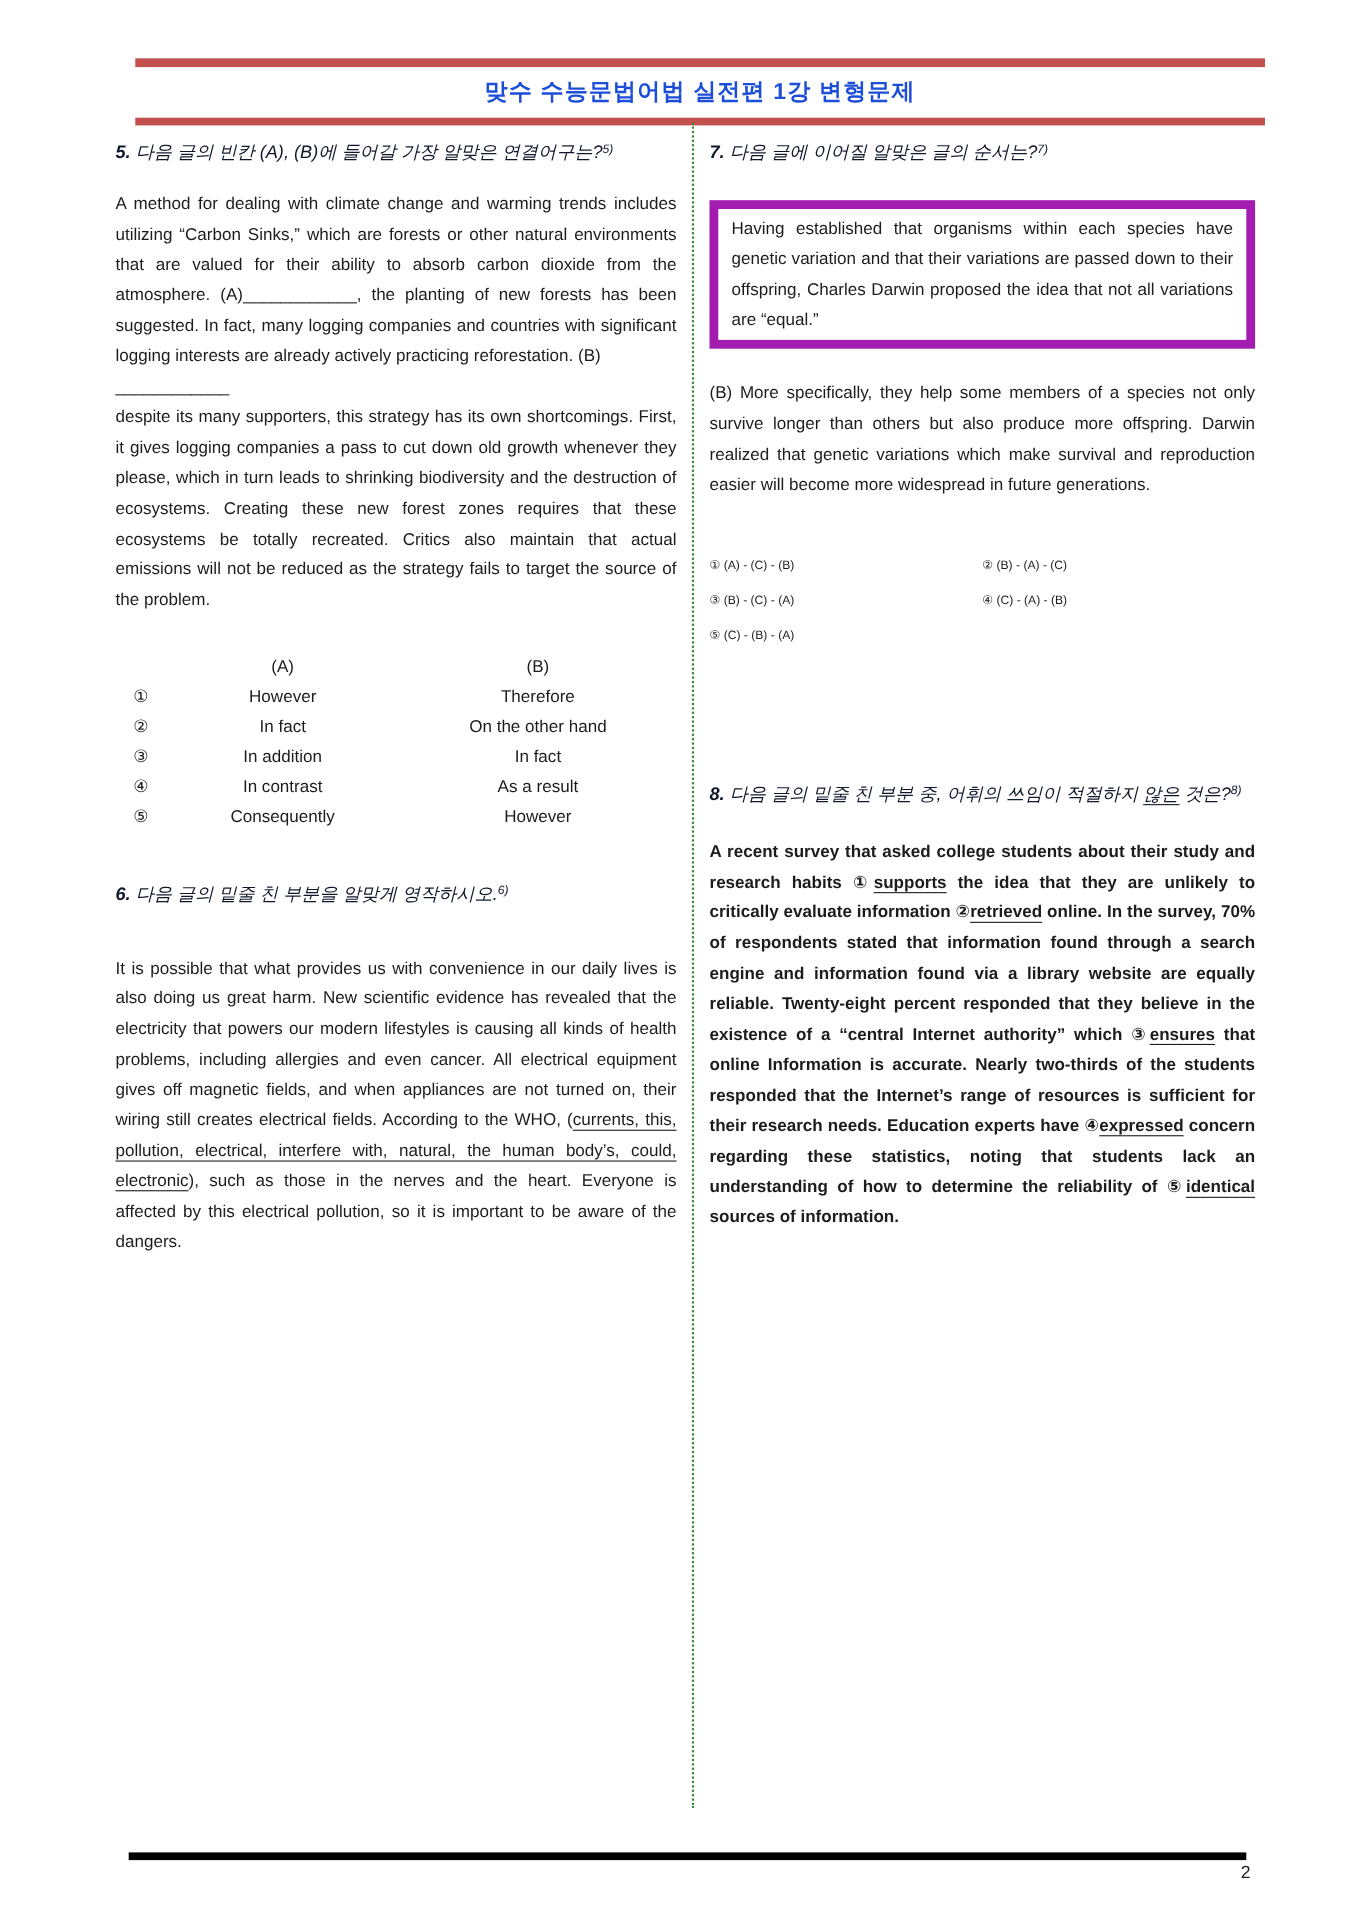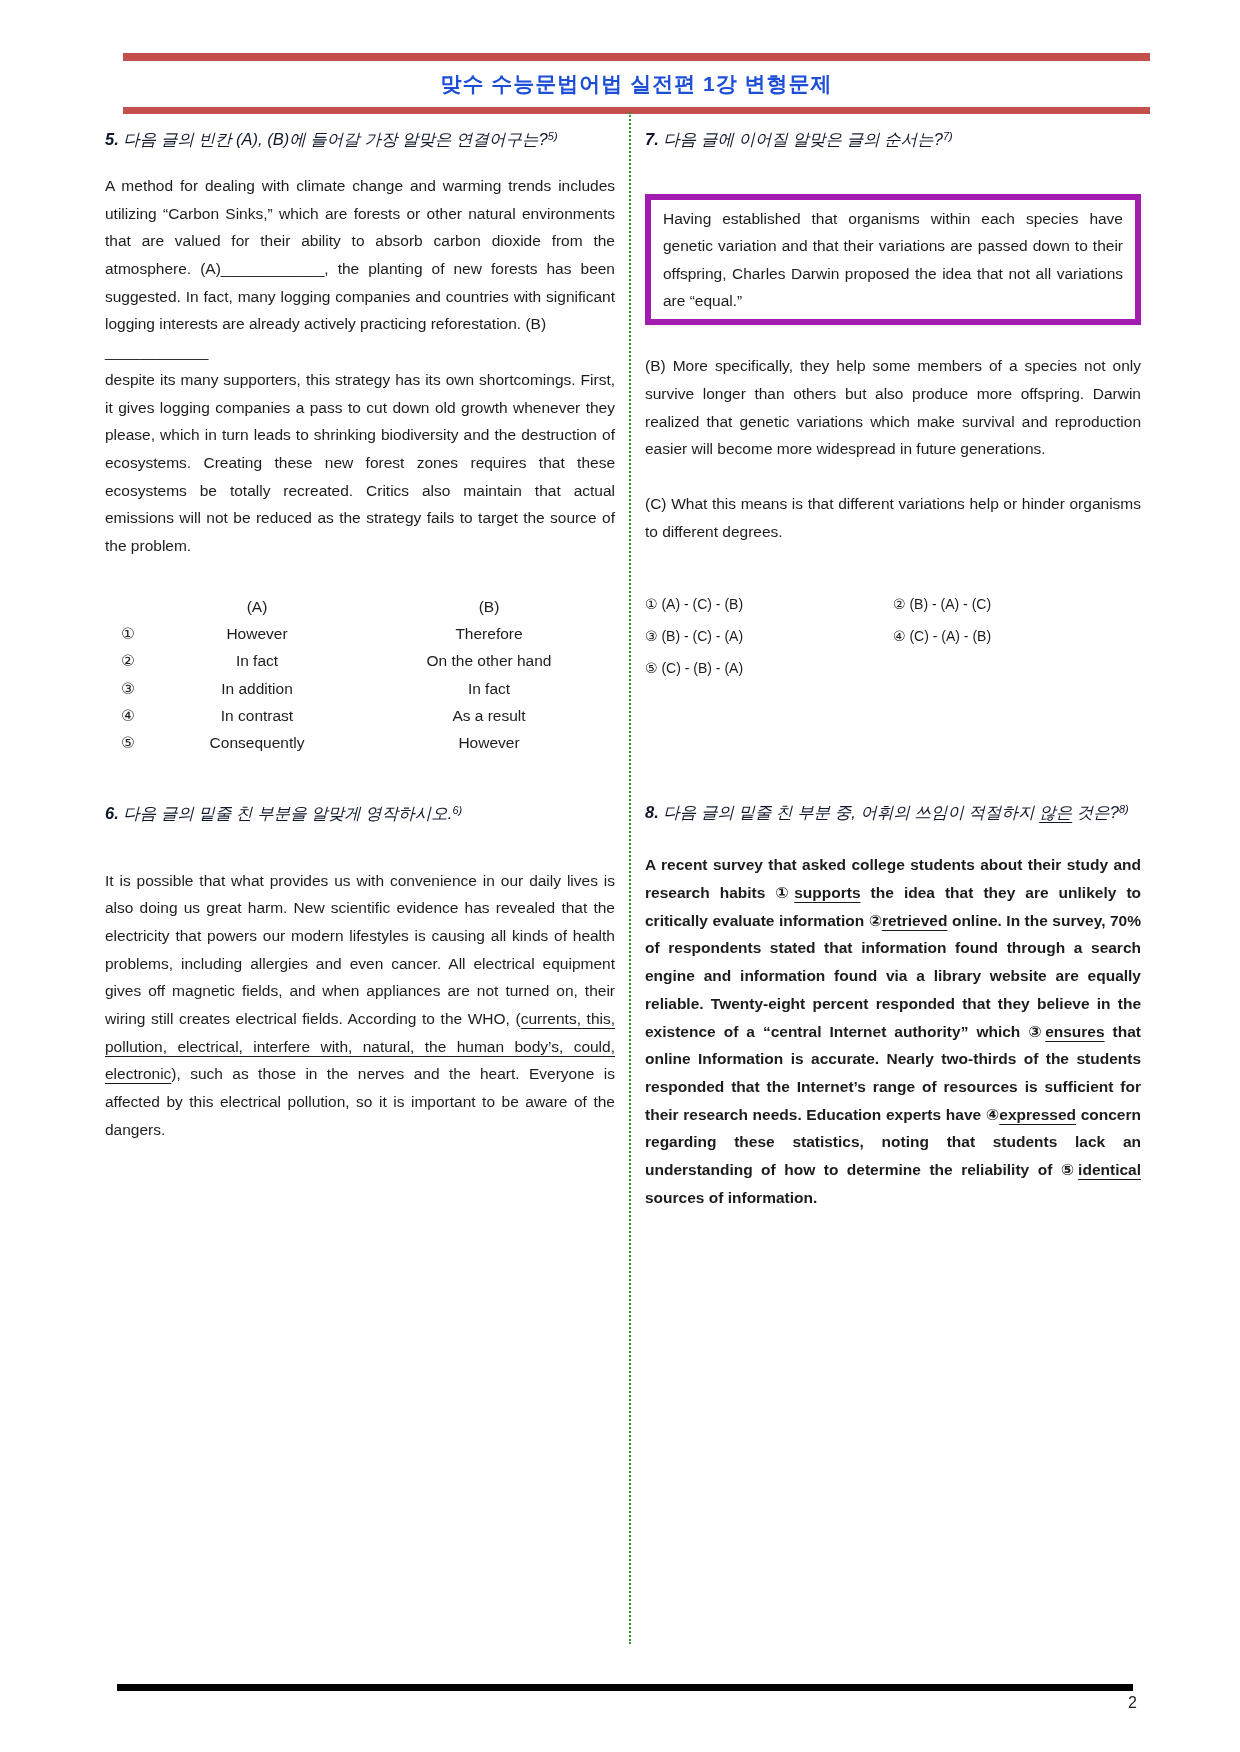--- a/index.html
+++ b/index.html
@@ -32,27 +32,27 @@
     margin:0;font-size:15.5px;line-height:27.7px;text-align:justify;color:#1c1c1c;
   }
   .mt-pass{margin-top:18px;}
   .u{text-decoration:underline;text-underline-offset:4px;}
   .ab-table{margin-top:33px;font-size:15.5px;}
   .ab-row{display:grid;grid-template-columns:46px 212px 1fr;line-height:27.3px;}
   .ab-row .c{text-align:center;}
   .sec-q6{margin-top:38px;}
   .q6-passage{margin-top:39px;}
   .box{
-    border:6px solid #a21caf;padding:5px 12px;margin-top:40px;
+    border:8px solid #a21caf;padding:5px 12px;margin-top:28px;
   }
   .box .passage{line-height:27.3px;}
   .para{margin-top:27px;}
   .q7-options{
     margin-top:45px;display:grid;grid-template-columns:1fr 1fr;
-    row-gap:4px;font-size:14px;line-height:28px;
+    row-gap:4px;font-size:11px;line-height:28px;
   }
   .sec-q8{margin-top:112px;}
   .q8-passage{margin-top:24px;font-weight:bold;}
   .bottom-rule{
     position:absolute;left:117px;top:1684px;width:1016px;height:7px;background:#000;
   }
   .page-num{
     position:absolute;left:1128px;top:1694px;font-size:16px;color:#222;
   }
 </style>
@@ -118,21 +118,20 @@
   </div>
 
   <div class="col-right">
 
     <section>
       <h2 class="qh"><span class="qnum">7.</span> <span>다음 글에 이어질 알맞은 글의 순서는?</span><span class="fn">7)</span></h2>
       <div class="box">
         <p class="passage">Having established that organisms within each species have genetic variation and that their variations are passed down to their offspring, Charles Darwin proposed the idea that not all variations are “equal.”</p>
       </div>
       <p class="passage para">(B) More specifically, they help some members of a species not only survive longer than others but also produce more offspring. Darwin realized that genetic variations which make survival and reproduction easier will become more widespread in future generations.</p>
-      <p class="passage para">(C) What this means is that different variations help or hinder organisms to different degrees.</p>
       <div class="q7-options">
         <span>① (A) - (C) - (B)</span>
         <span>② (B) - (A) - (C)</span>
         <span>③ (B) - (C) - (A)</span>
         <span>④ (C) - (A) - (B)</span>
         <span>⑤ (C) - (B) - (A)</span>
       </div>
     </section>
 
     <section class="sec-q8">

